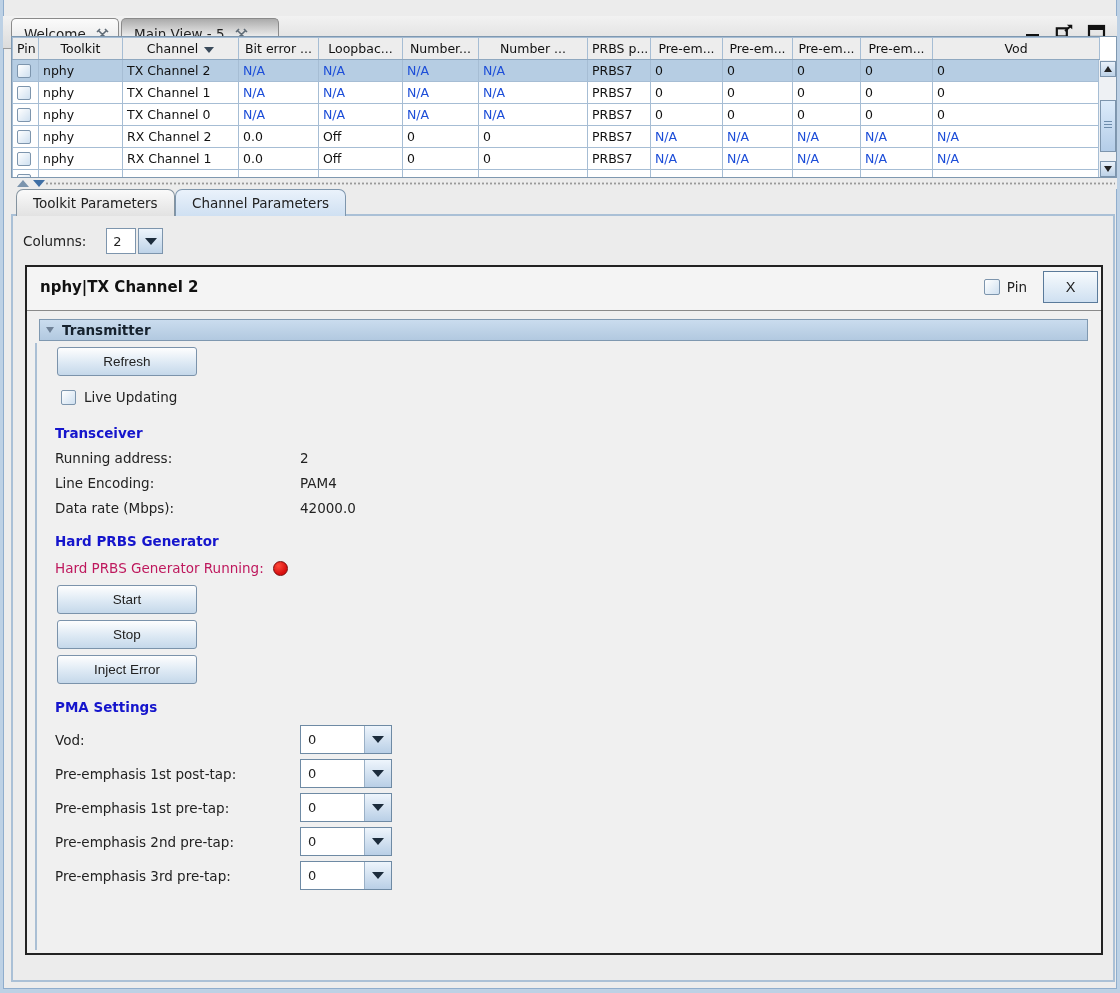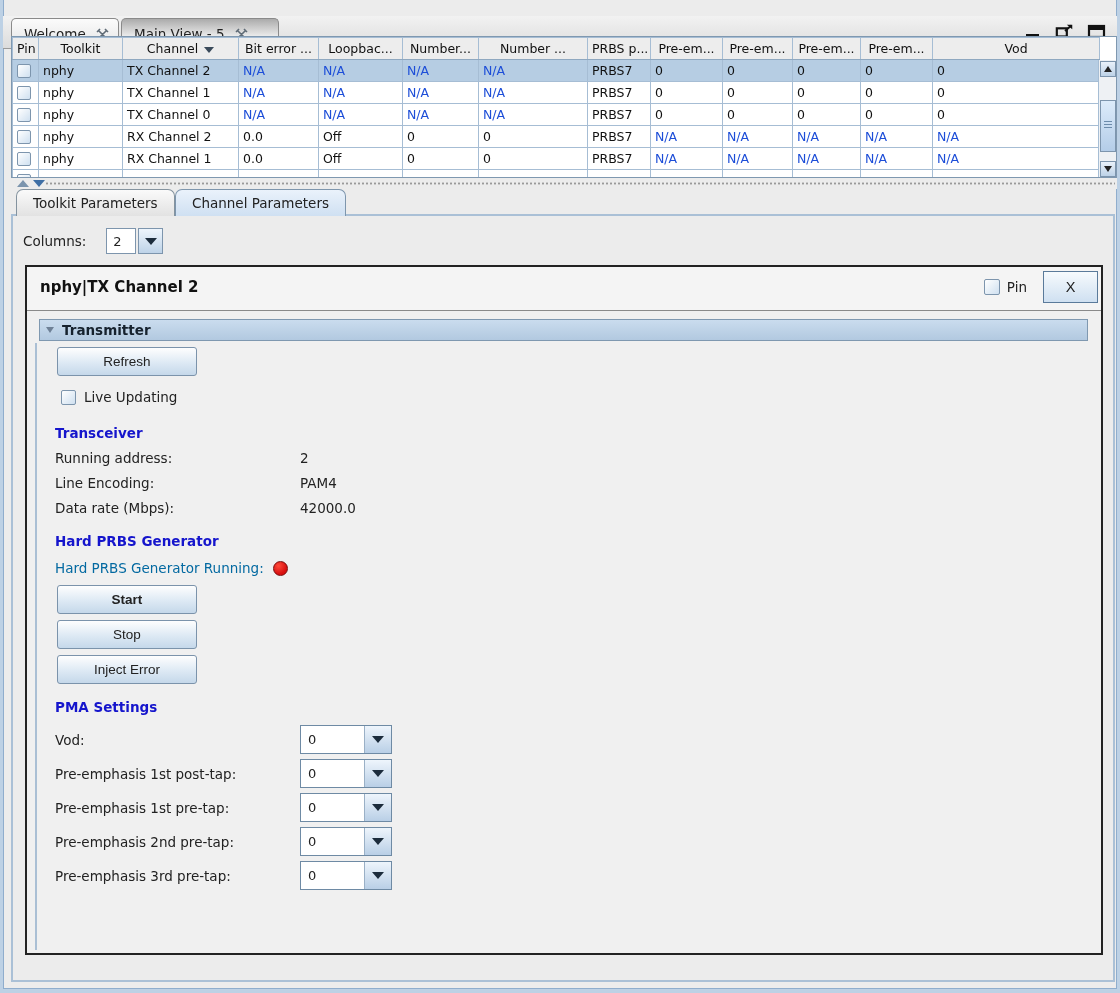--- a/index.html
+++ b/index.html
@@ -110,25 +110,25 @@
   .kv { display:flex; margin:9px 0 0 8px; font-size:13.5px; color:#222; }
   .kv .k { width:245px; }
   .h-prbs { margin:17px 0 0 8px; }
   .combo-row { display:flex; align-items:center; margin:7px 0 0 8px; font-size:13.5px; color:#222; }
   .combo-row .k { width:245px; }
   .combo { display:inline-flex; height:29px; border:1px solid #6e8aa4; background:#fff; }
   .combo .ctext { background:#fff; font-size:13px; color:#222; display:flex; align-items:center;
     padding-left:7px; border-right:1px solid #9ab0c6; }
   .combo .cbtn { width:26px; background:linear-gradient(#eef5fc,#b9cfe6);
     display:flex; align-items:center; justify-content:center; }
-  .running-row { margin:11px 0 0 8px; display:flex; align-items:center; gap:9px; font-size:13.5px; color:#0369a1; }
+  .running-row { margin:11px 0 0 8px; display:flex; align-items:center; gap:9px; font-size:13.5px; color:#be185d; }
   .led { width:15px; height:15px; border-radius:50%; background:radial-gradient(circle at 35% 30%, #ff4a3a, #d80f0f 65%);
     border:1px solid #7a0b0b; }
   .stack-btn { margin:6px 0 0 10px; }
-  .stack-btn.first { margin-top:9px;font-weight:bold; }
+  .stack-btn.first { margin-top:9px; }
   .h-pma { margin:15px 0 0 8px; }
   .pma-row { display:flex; align-items:center; margin:5px 0 0 8px; font-size:13.5px; color:#222; }
   .pma-row.first { margin-top:10px; }
   .pma-row .k { width:245px; }
   .ctext.w64 { width:64px; }
 </style>
 </head>
 <body>
 
 <div class="window">

